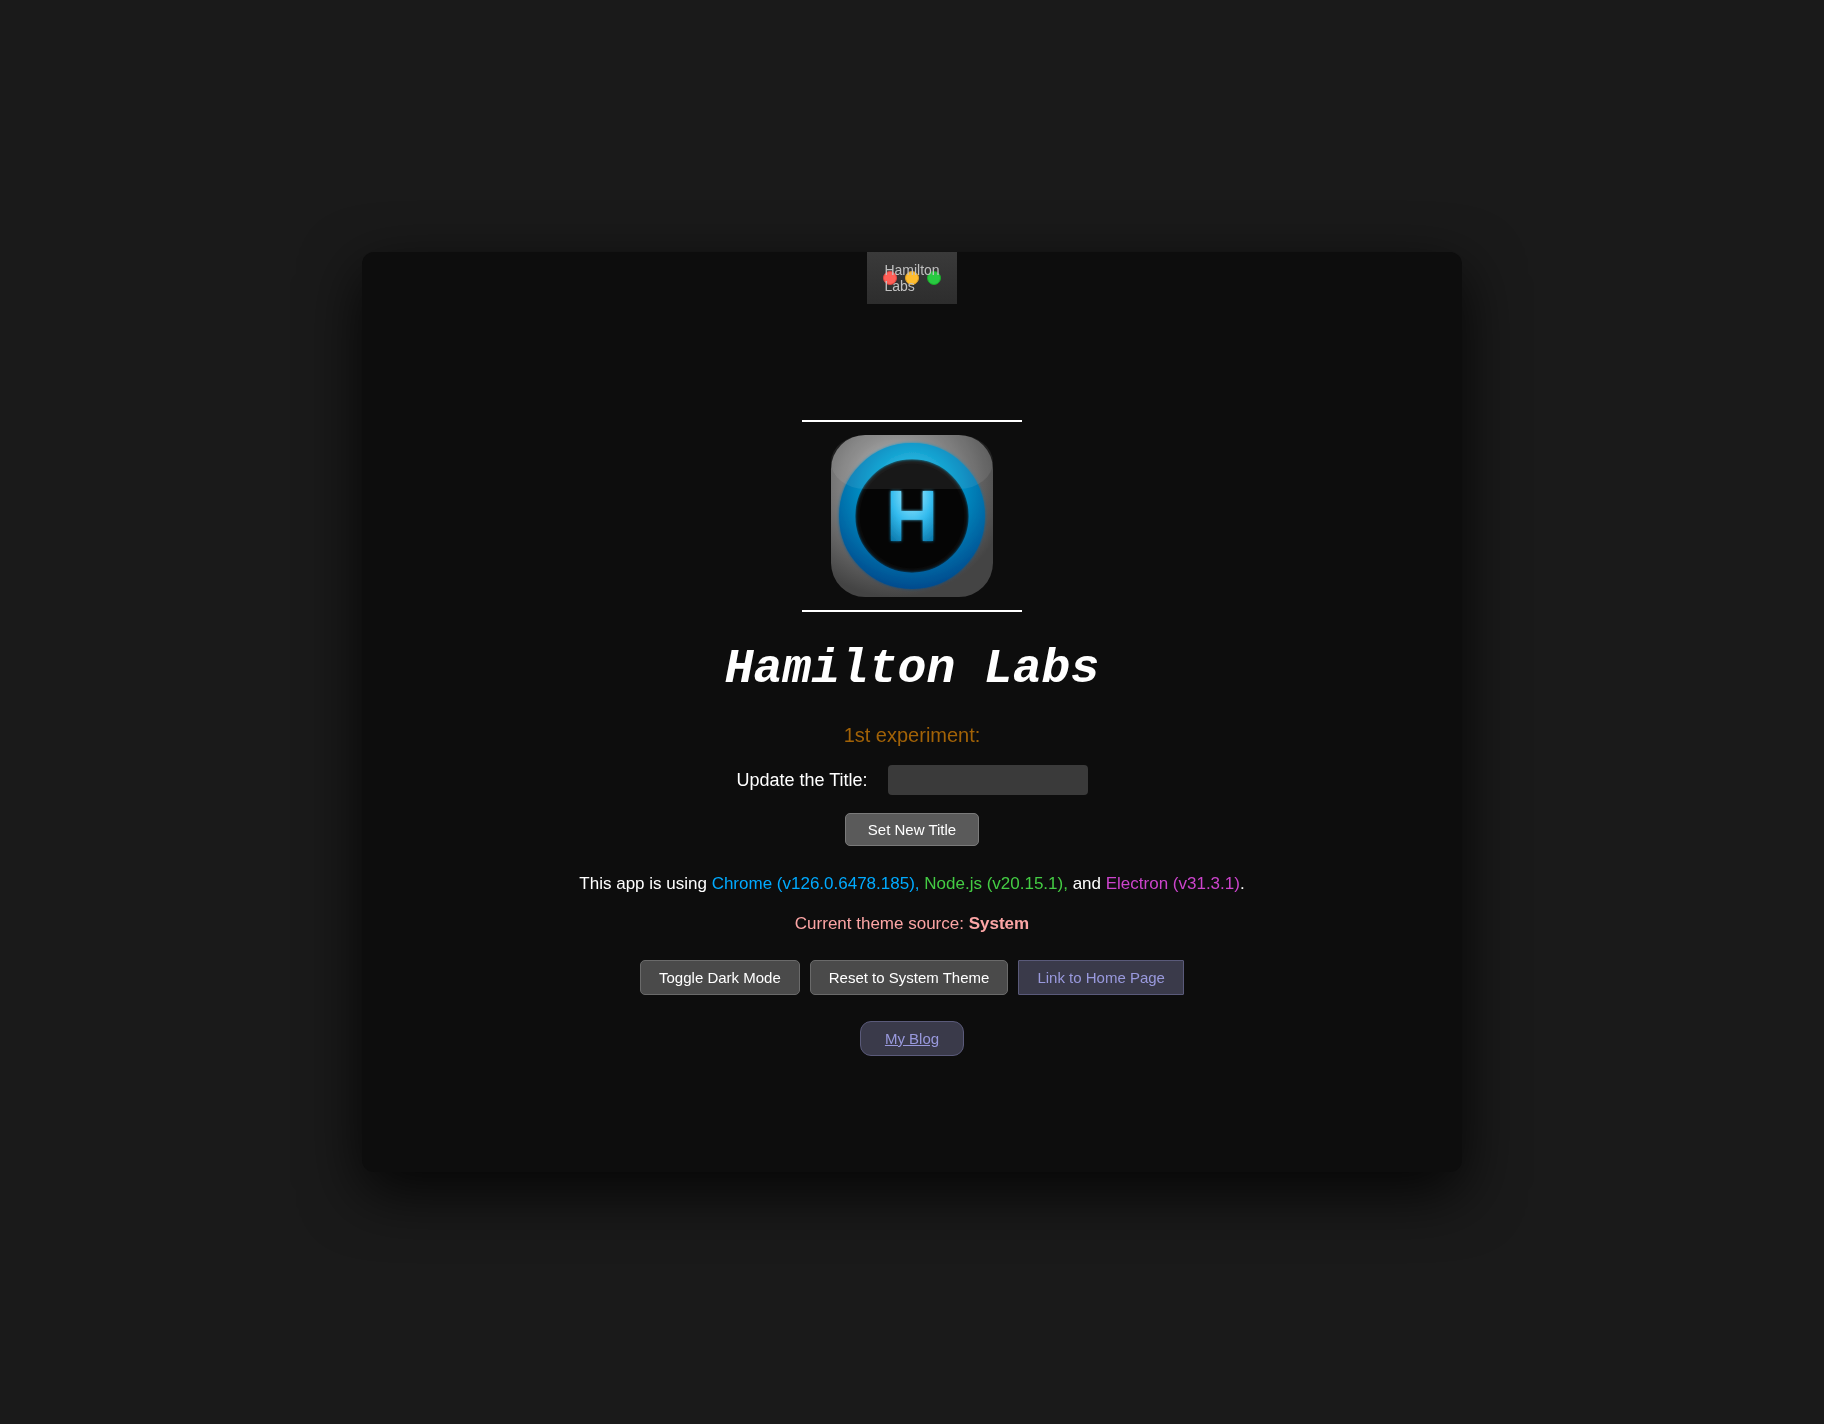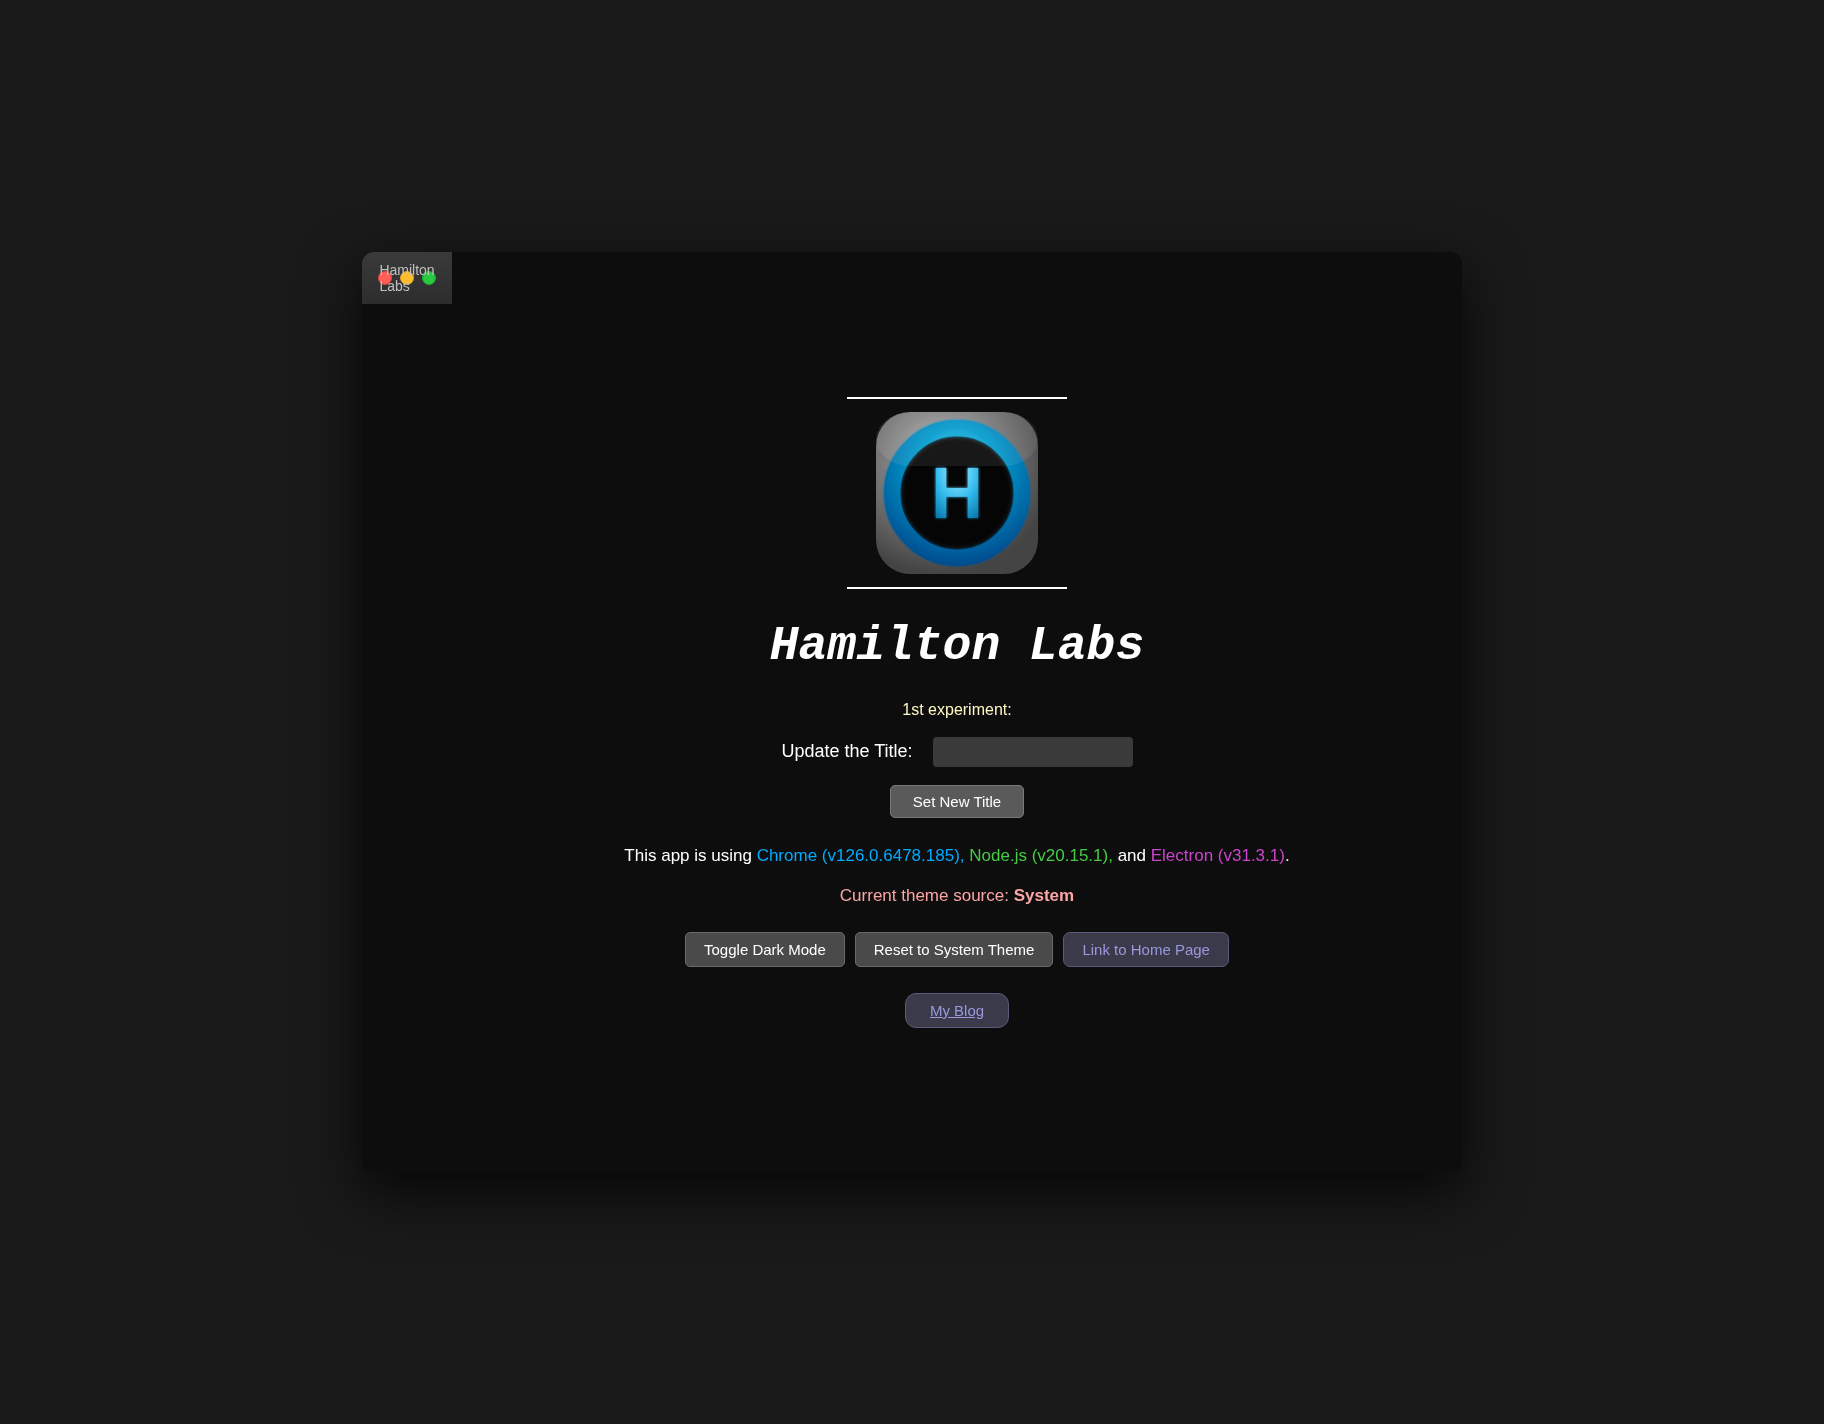--- a/index.html
+++ b/index.html
@@ -19,21 +19,22 @@
     }
 
     .window {
       width: 1100px;
       height: 920px;
       background-color: #0d0d0d;
       border-radius: 12px;
       overflow: hidden;
       box-shadow: 0 20px 60px rgba(0,0,0,0.8);
       display: flex;
-      flex-direction: row;
+      flex-direction: column;
+      align-items: center;
     }
 
     .titlebar {
       background: linear-gradient(180deg, #3a3a3a 0%, #2d2d2d 100%);
       height: 52px;
       display: flex;
       align-items: center;
       padding: 0 16px;
       position: relative;
       flex-shrink: 0;
@@ -114,22 +115,22 @@
       color: white;
       font-size: 48px;
       font-style: italic;
       font-weight: 700;
       font-family: 'Courier New', Courier, monospace;
       margin-bottom: 28px;
       margin-top: 10px;
     }
 
     .experiment-label {
-      color: #fef9c3;
-      font-size: 16px;
+      color: #a16207;
+      font-size: 20px;
       margin-bottom: 18px;
     }
 
     .title-row {
       display: flex;
       align-items: center;
       gap: 20px;
       margin-bottom: 18px;
     }
 
@@ -203,21 +204,21 @@
       border-radius: 5px;
       color: white;
       font-size: 15px;
       padding: 8px 18px;
       cursor: pointer;
     }
 
     .btn-link {
       background: #3a3a4a;
       border: 1px solid #5a5a7a;
-      border-radius: 7px;
+      border-radius: 1px;
       color: #9999dd;
       font-size: 15px;
       padding: 8px 18px;
       cursor: pointer;
       text-decoration: none;
     }
 
     .blog-btn {
       background: #3a3a4a;
       border: 1px solid #5a5a7a;

